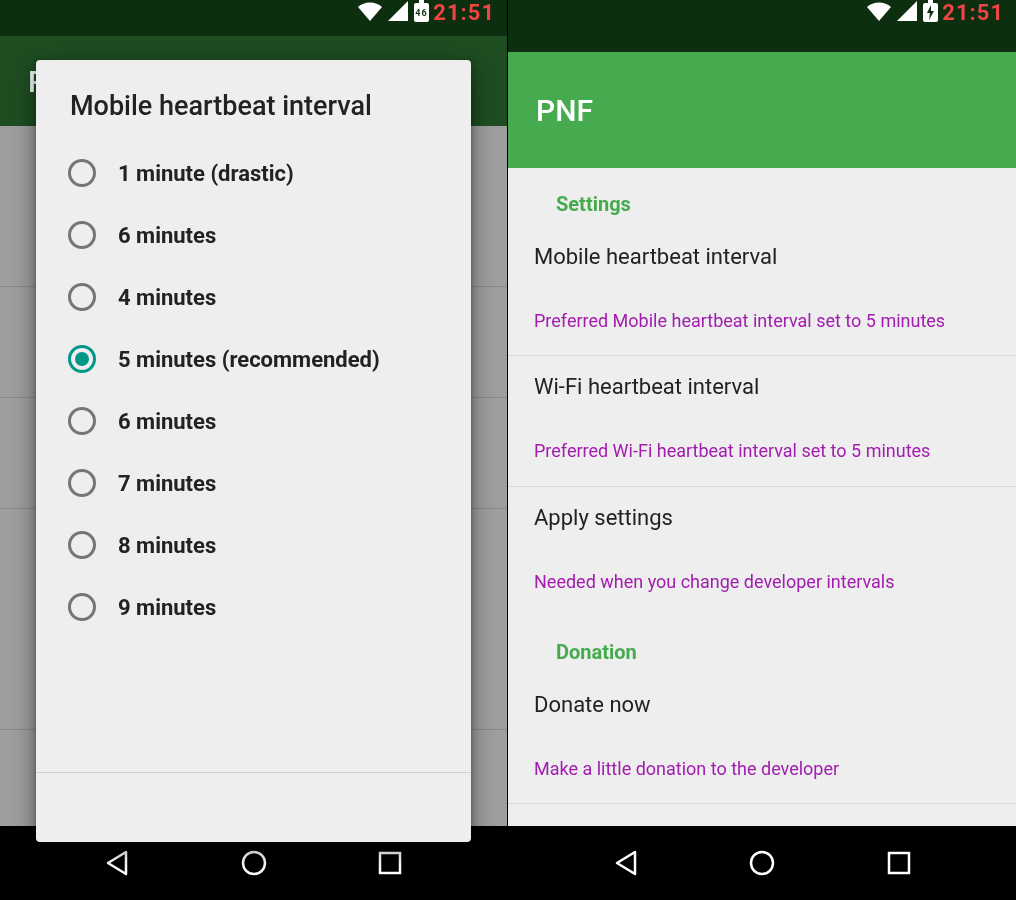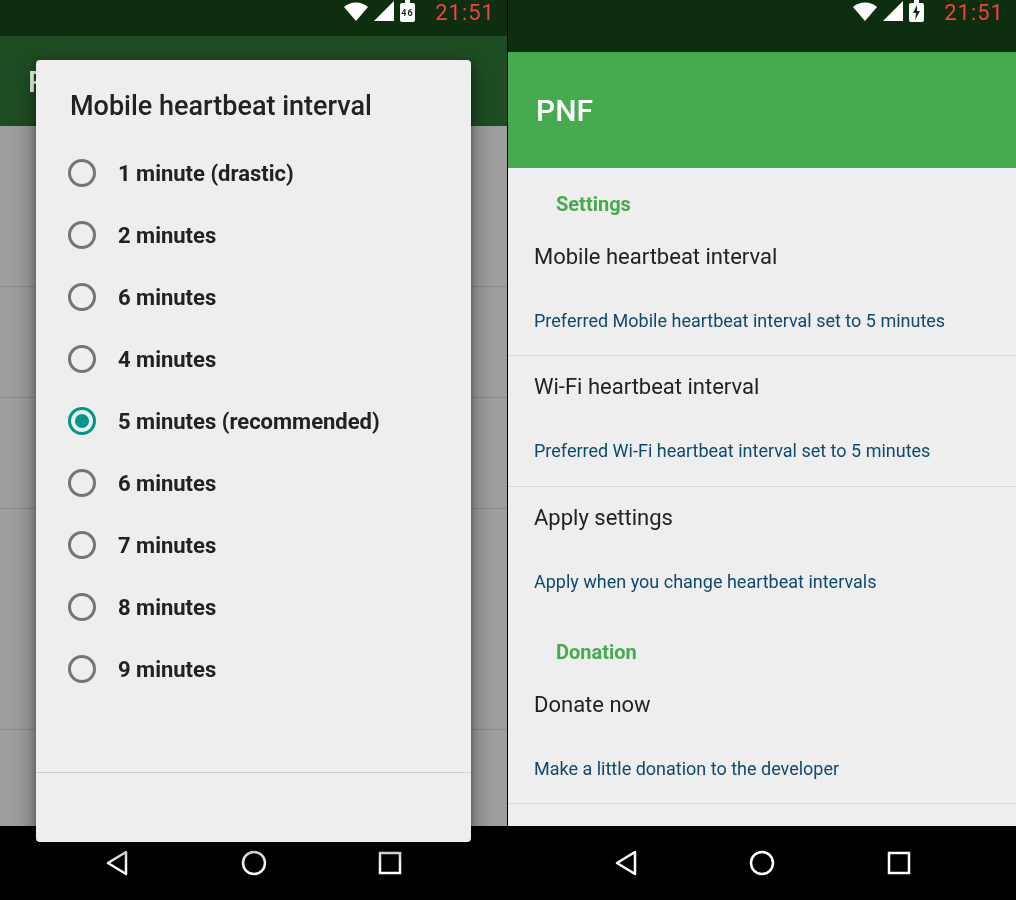--- a/index.html
+++ b/index.html
@@ -31,22 +31,22 @@
     padding-right: 12px;
     font-size: 20px;
     letter-spacing: 1px;
   }
   .statusbar .icons {
     display: flex;
     align-items: center;
     gap: 6px;
   }
   .statusbar .clock {
-    margin-left: 20px;
-    font-weight: 400;
+    margin-left: 4px;
+    font-weight: 700;
     font-size: 22px;
   }
   
   .appbar {
     height: 116px;
     background: #46ab4e;
     color: #fff;
     display: flex;
     align-items: center;
     padding-left: 28px;
@@ -72,21 +72,21 @@
     cursor: pointer;
   }
   .setting-item.last { border-bottom: none; }
   .setting-title {
     font-size: 22px;
     color: #222;
     margin-bottom: 4px;
   }
   .setting-sub {
     font-size: 18px;
-    color: #0c4a6e;
+    color: #a21caf;
     line-height: 1.35;
     margin-top: 40px;
   }
   
   .navbar {
     position: absolute;
     bottom: 0;
     left: 0; right: 0;
     height: 74px;
     background: #000;
@@ -211,26 +211,20 @@
         <div class="radio-item">
           <div class="radio-outer">
             <div class="radio-inner"></div>
           </div>
           <div class="radio-label">1 minute (drastic)</div>
         </div>
         <div class="radio-item">
           <div class="radio-outer">
             <div class="radio-inner"></div>
           </div>
-          <div class="radio-label">2 minutes</div>
-        </div>
-        <div class="radio-item">
-          <div class="radio-outer">
-            <div class="radio-inner"></div>
-          </div>
           <div class="radio-label">6 minutes</div>
         </div>
         <div class="radio-item">
           <div class="radio-outer">
             <div class="radio-inner"></div>
           </div>
           <div class="radio-label">4 minutes</div>
         </div>
         <div class="radio-item selected">
           <div class="radio-outer">
@@ -313,21 +307,21 @@
     <div class="setting-item">
       <div class="setting-title">Mobile heartbeat interval</div>
       <div class="setting-sub">Preferred Mobile heartbeat interval set to 5 minutes</div>
     </div>
     <div class="setting-item">
       <div class="setting-title">Wi-Fi heartbeat interval</div>
       <div class="setting-sub">Preferred Wi-Fi heartbeat interval set to 5 minutes</div>
     </div>
     <div class="setting-item last">
       <div class="setting-title">Apply settings</div>
-      <div class="setting-sub">Apply when you change heartbeat intervals</div>
+      <div class="setting-sub">Needed when you change developer intervals</div>
     </div>
 
     <div class="section-header">Donation</div>
 
     <div class="setting-item">
       <div class="setting-title">Donate now</div>
       <div class="setting-sub">Make a little donation to the developer</div>
     </div>
   </div>
 

